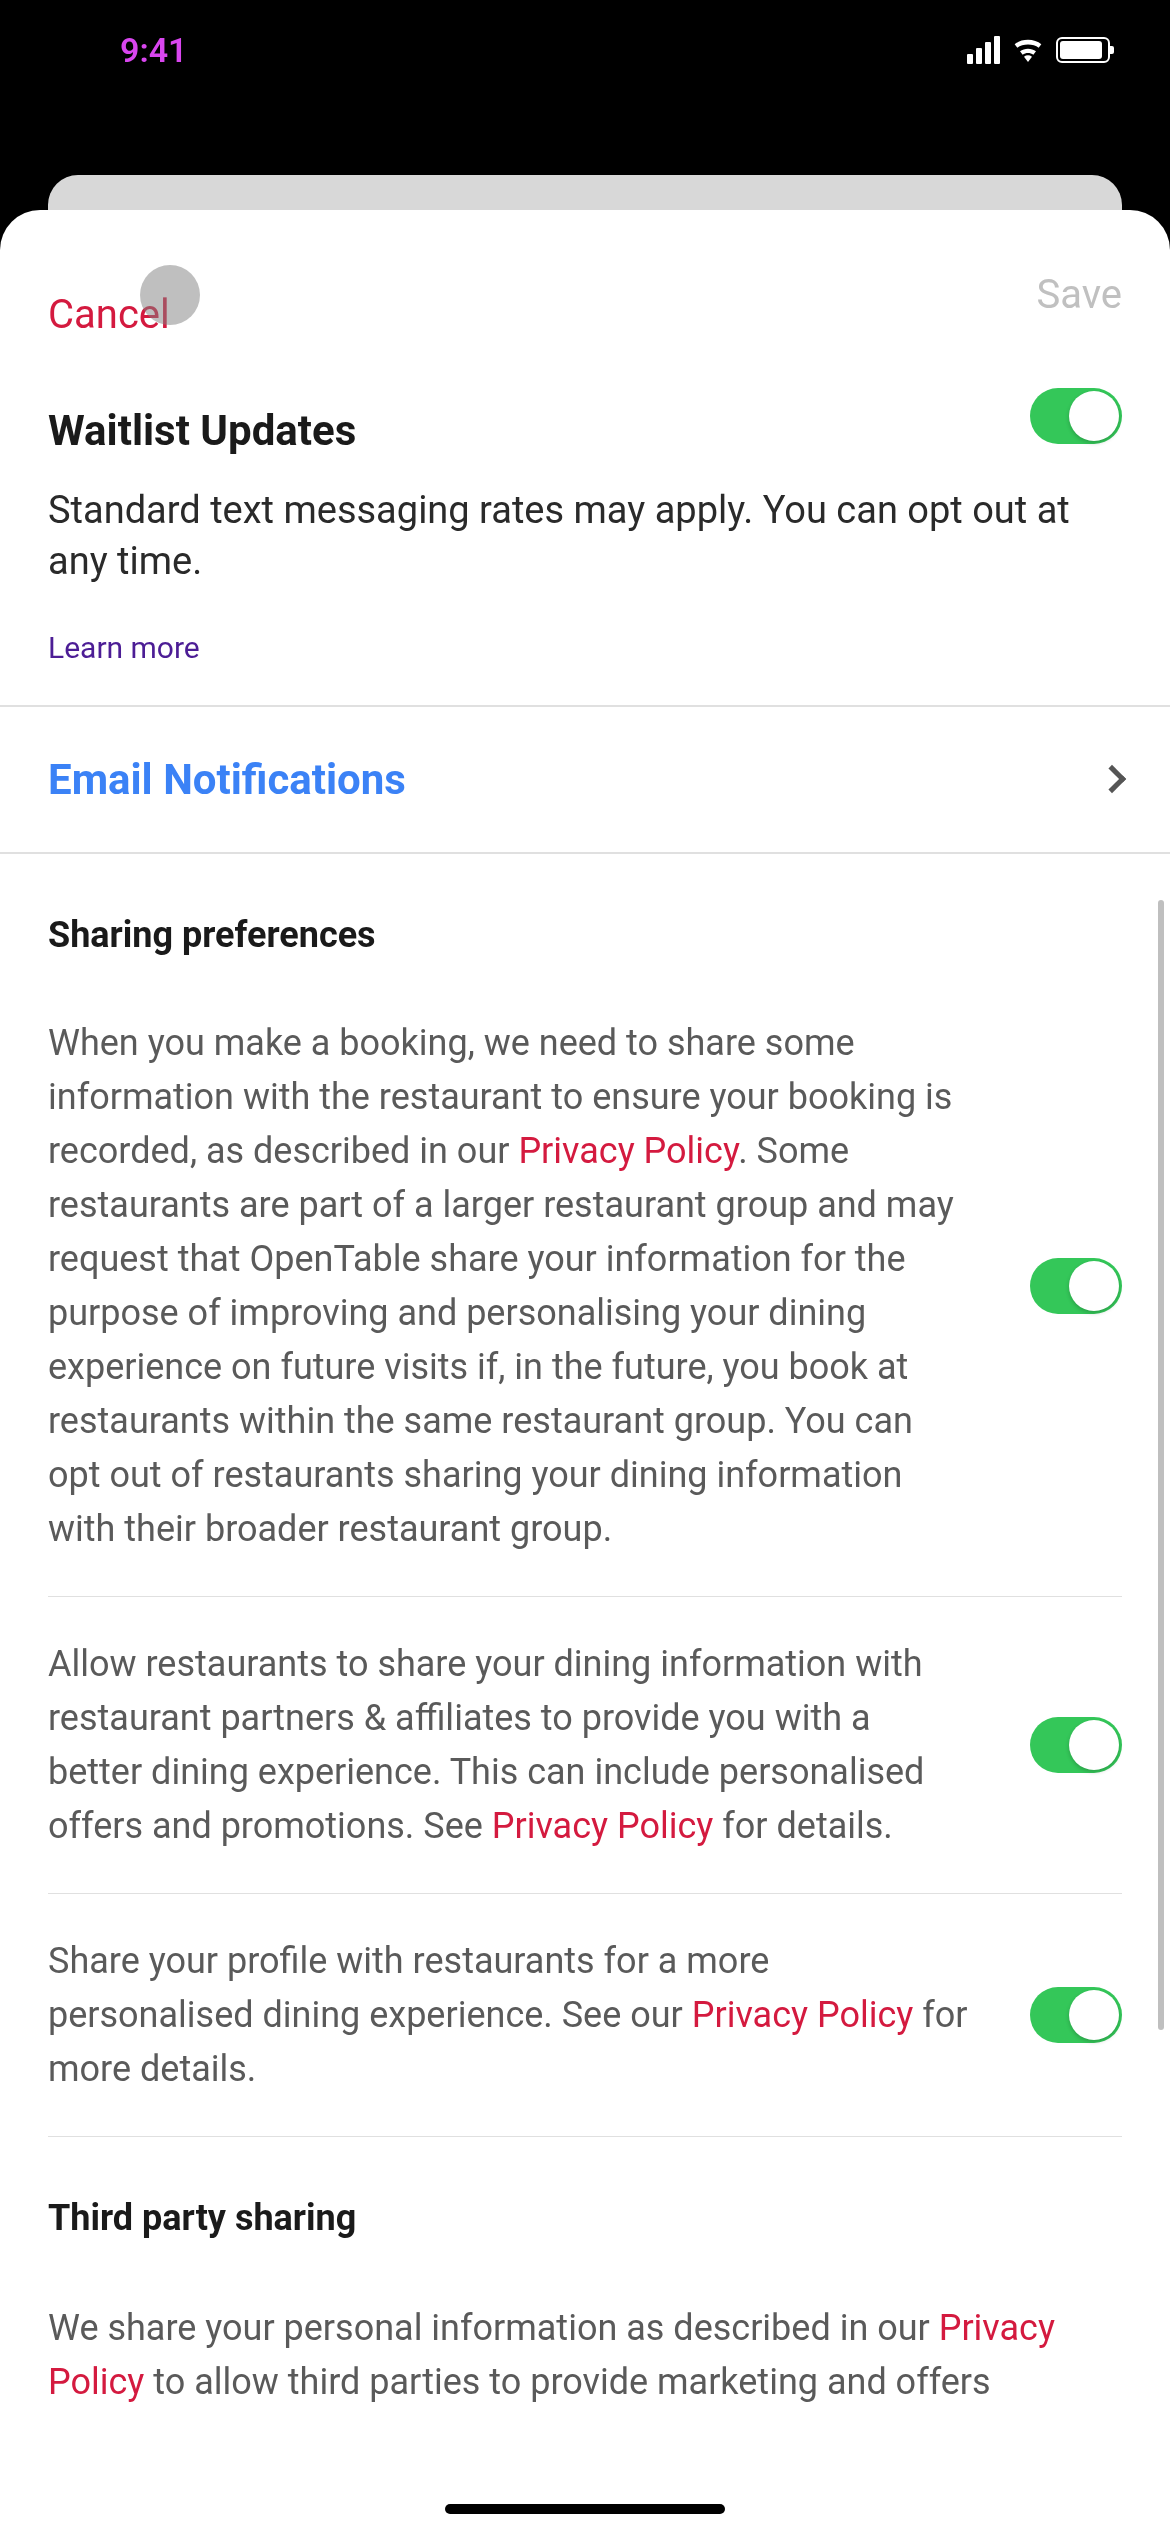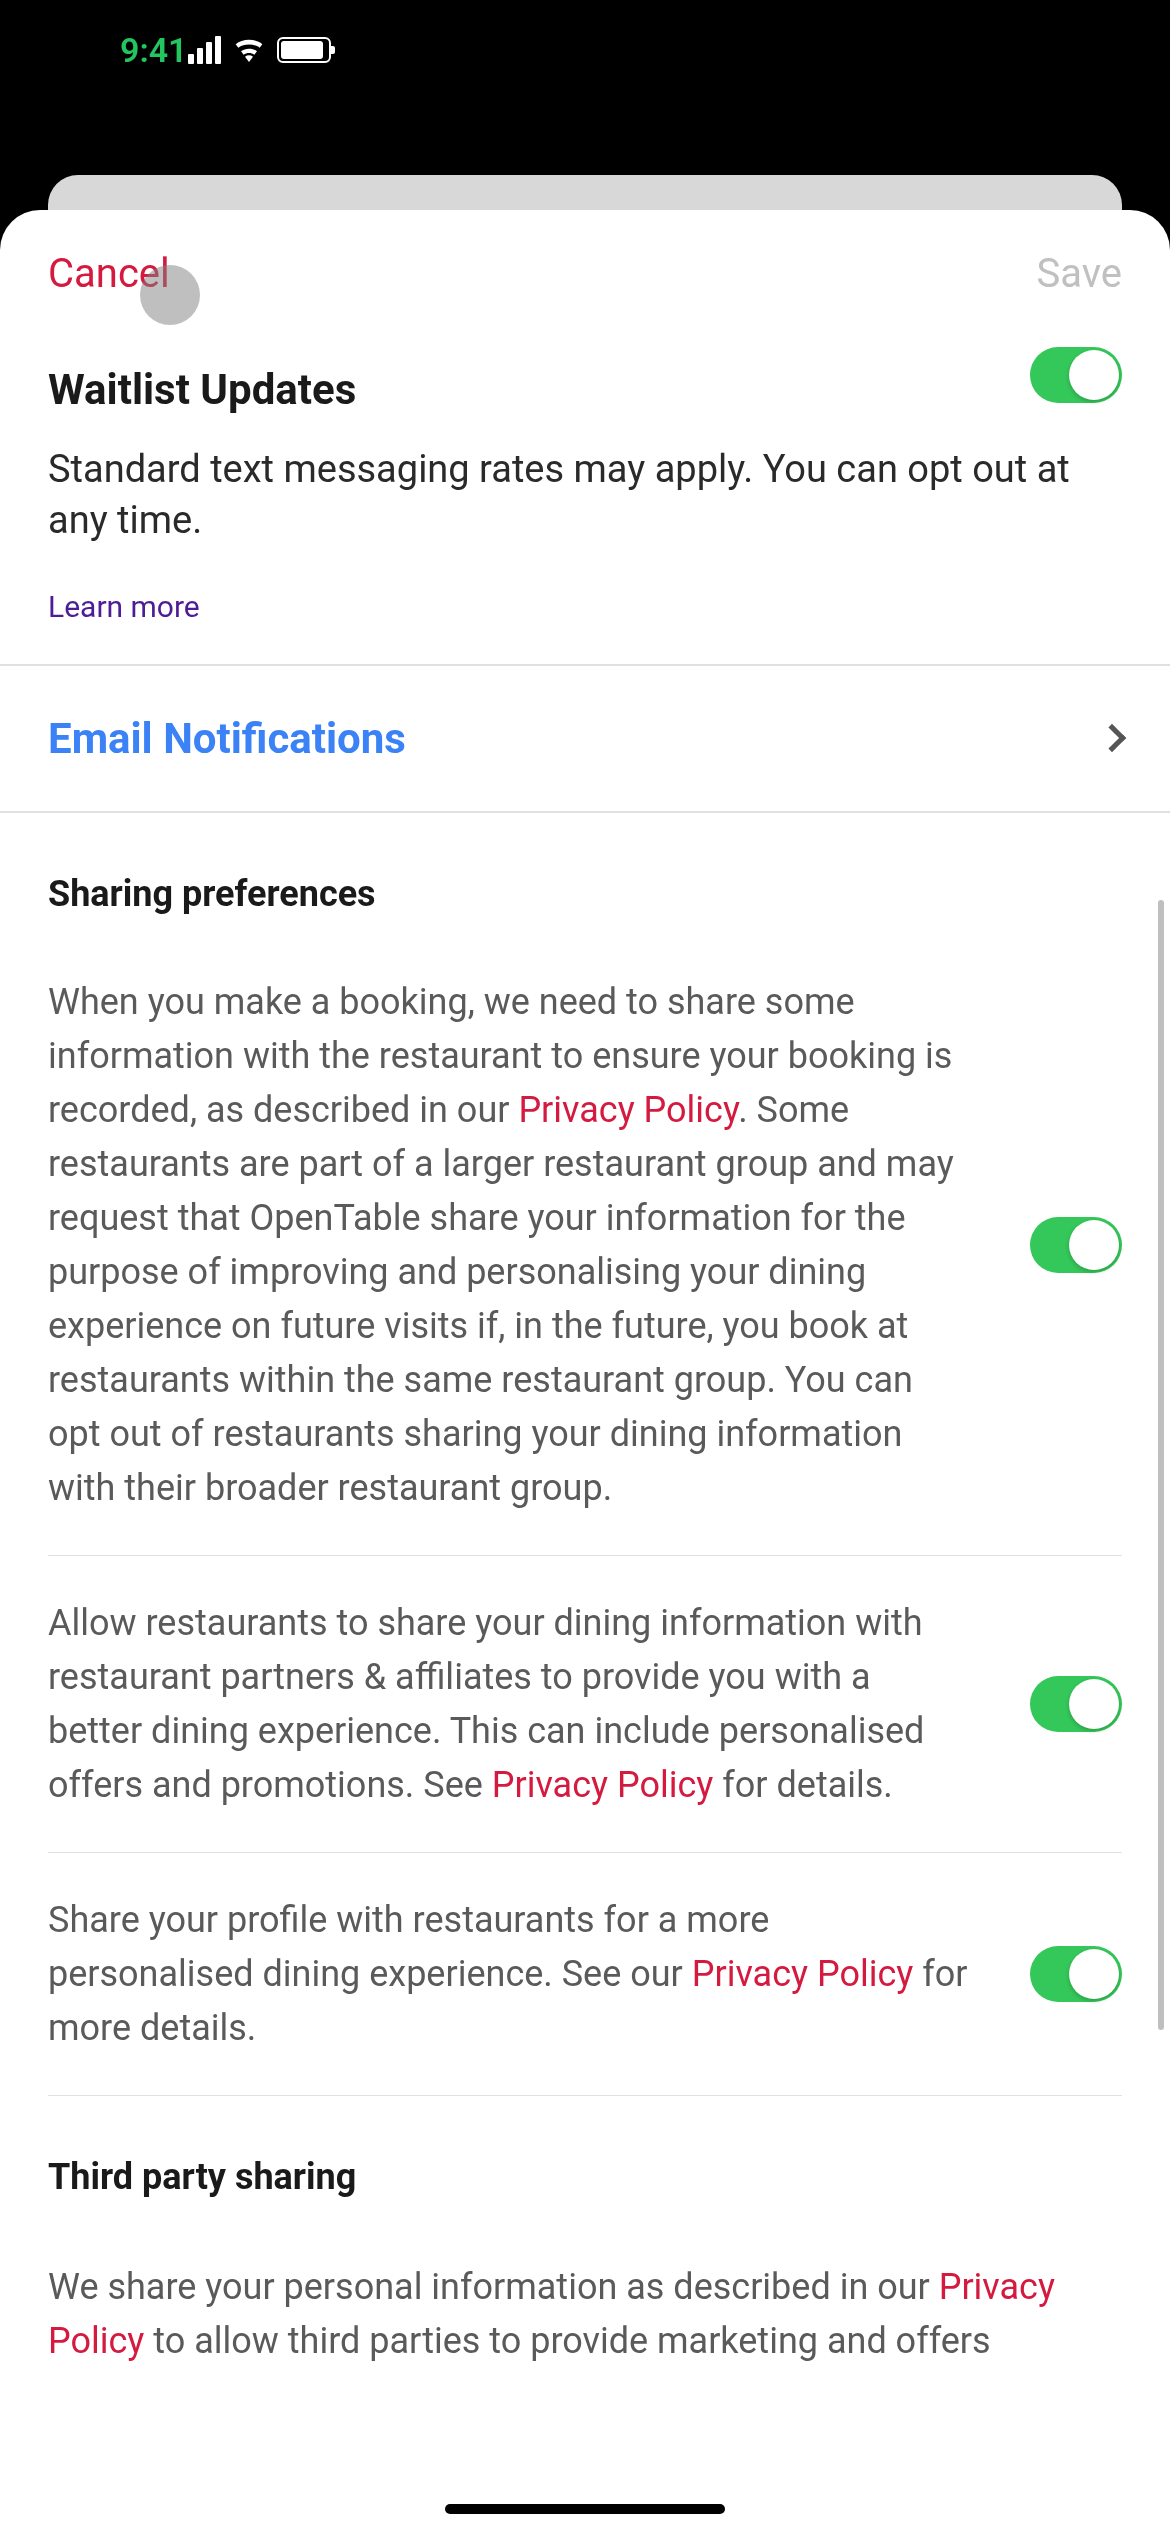--- a/index.html
+++ b/index.html
@@ -14,24 +14,24 @@
       width: 1170px;
       height: 2532px;
       background: #000;
       overflow: hidden;
       position: relative;
     }
     
     .status-bar {
       height: 100px;
       display: flex;
-      justify-content: flex-start;
+      justify-content: space-between;
       align-items: center;
       padding: 0 60px;
-      color: #22c55e;
+      color: #d946ef;
     }
     
     .status-time {
       font-size: 34px;
       font-weight: 600;
       margin-left: 60px;
     }
     
     .status-icons {
       display: flex;
@@ -68,20 +68,21 @@
       position: relative;
     }
     
     .cancel-btn {
       font-size: 40px;
       color: #d41a3f;
       font-weight: 400;
       background: none;
       border: none;
       cursor: pointer;
+      margin-top: 41px;
     }
     
     .save-btn {
       font-size: 40px;
       color: #c0c0c0;
       font-weight: 400;
       background: none;
       border: none;
     }
     

